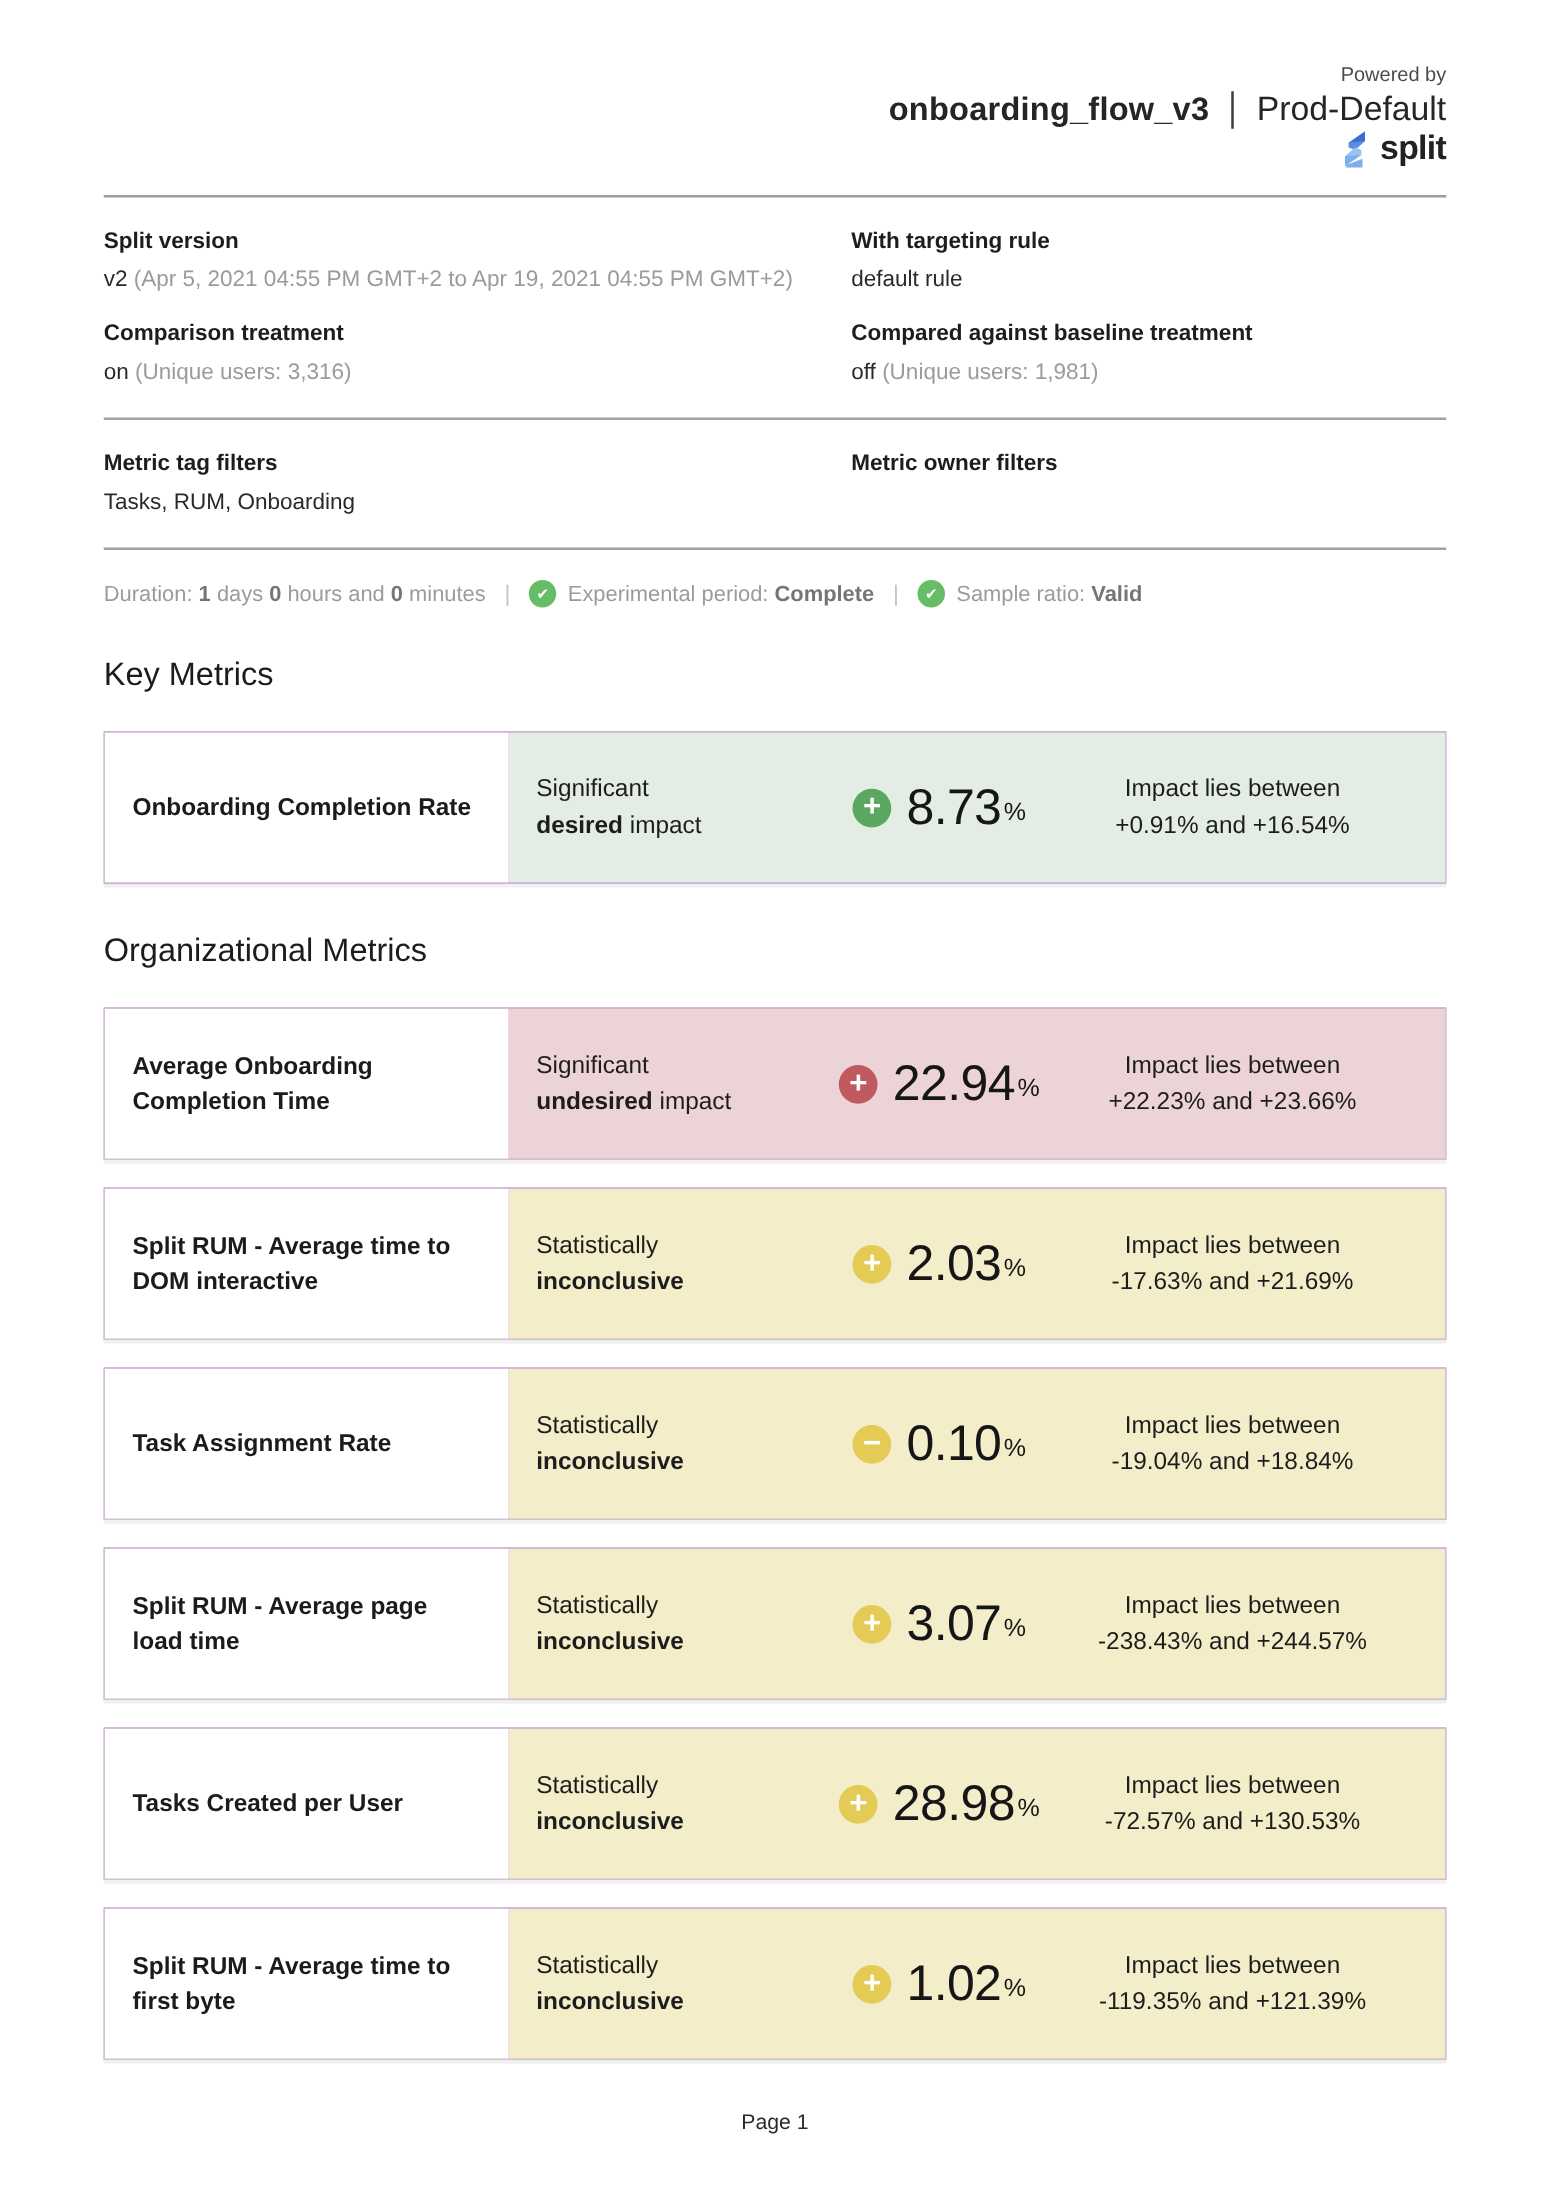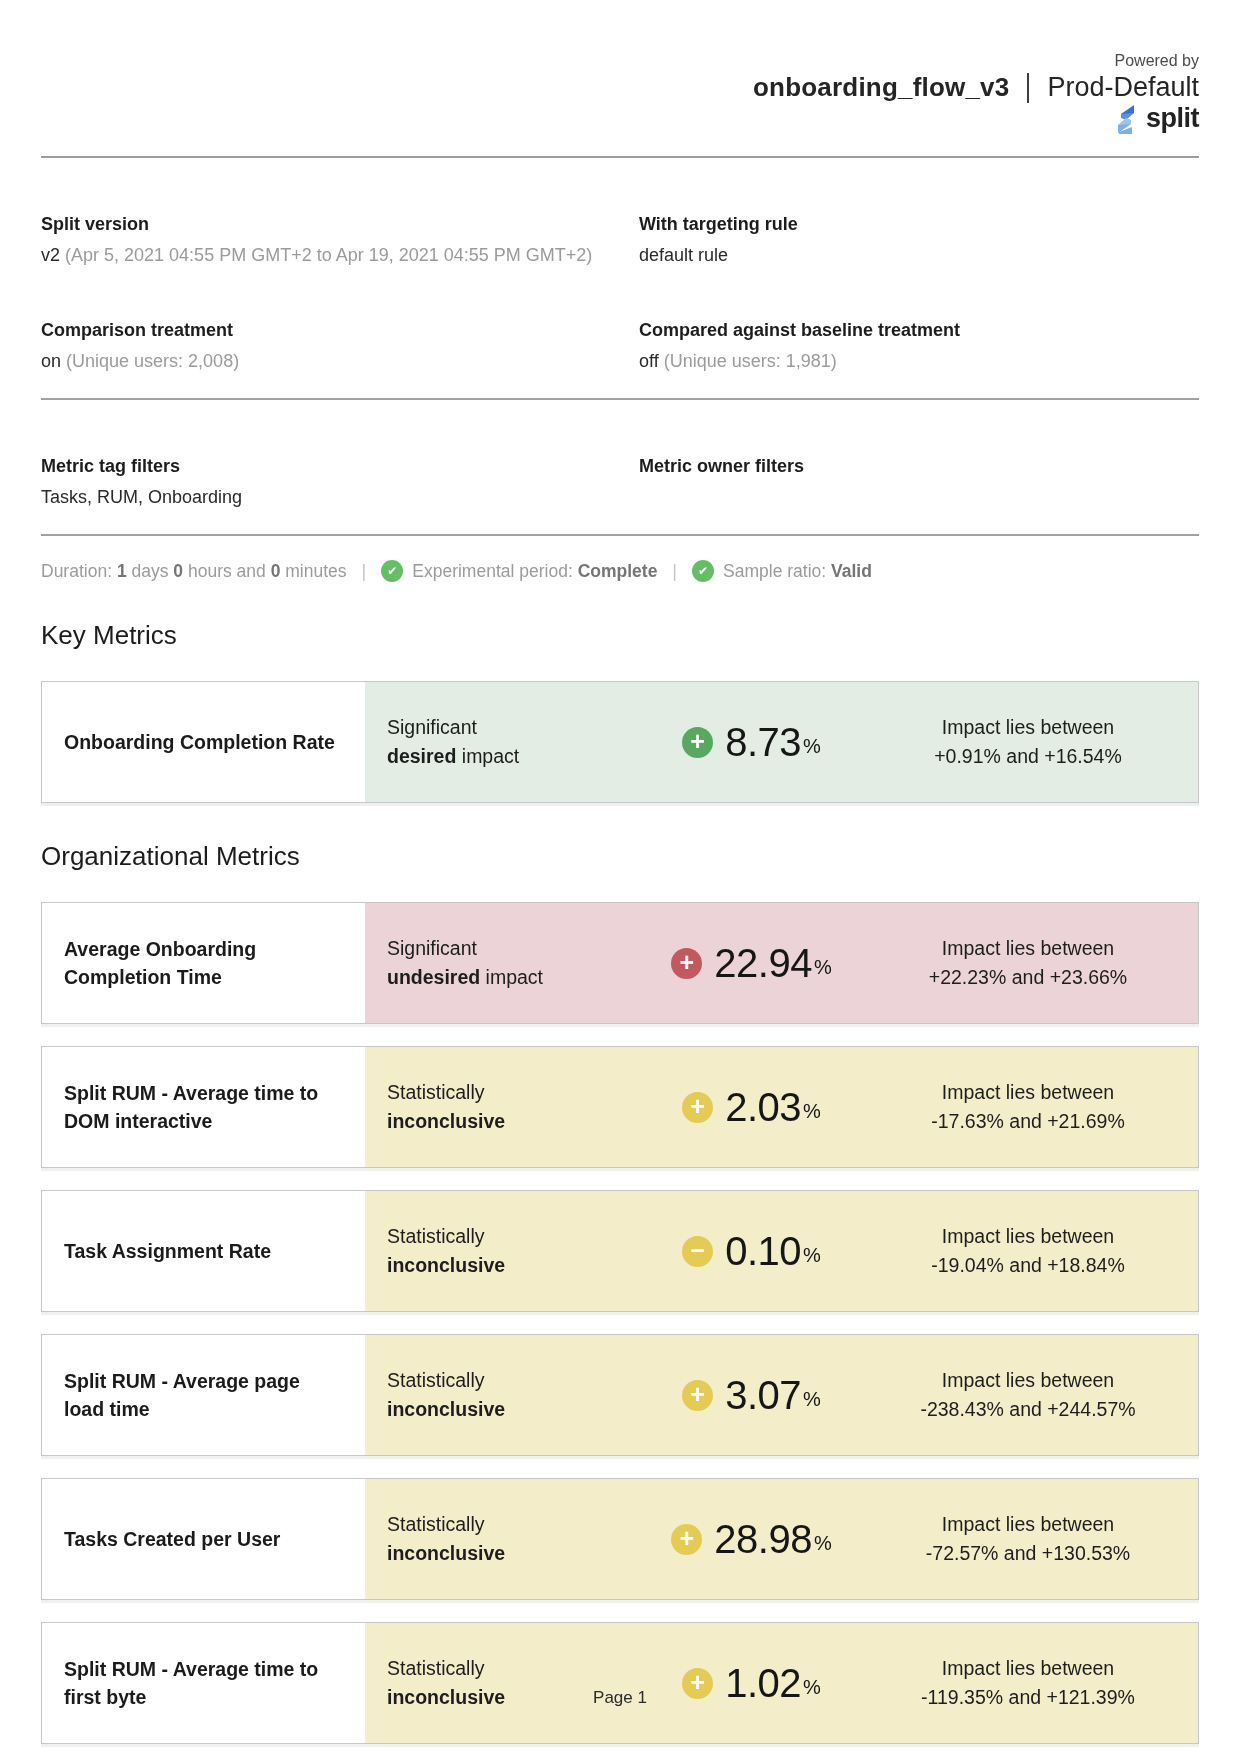--- a/index.html
+++ b/index.html
@@ -1,34 +1,34 @@
 <!DOCTYPE html>
 <html><head>
 <meta charset="utf-8">
 <style>
   * { margin:0; padding:0; box-sizing:border-box; }
   html,body { background:#ffffff; }
   body { font-family:"Liberation Sans","DejaVu Sans",sans-serif; color:#222; }
-  .page { position:relative; width:1240px; height:1753px; background:#fff; padding:0 41px; overflow:hidden; }
+  .page { position:relative; width:1240px; height:1753px; background:#fff; padding:0 83px; overflow:hidden; }
 
   
   .powered-by { padding-top:52px; text-align:right; font-size:16px; color:#4c4c4c; }
   .brand-row { display:flex; justify-content:space-between; align-items:flex-end; margin-top:2px; padding-bottom:22px; border-bottom:2px solid #9c9c9c;flex-direction:column; }
   .title-wrap { display:flex; align-items:center; }
   .page-title { font-size:26px; font-weight:600; color:#252525; letter-spacing:0.2px; }
   .title-sep { width:2px; height:30px; background:#3f3f3f; margin:0 18px; }
   .env-name { font-size:27px; font-weight:400; color:#252525; }
   .logo-wrap { display:flex; align-items:center; gap:7px; }
   .logo-mark { width:26px; height:30px; }
   .logo-word { font-size:27px; font-weight:700; color:#222; letter-spacing:-0.5px; }
 
   
   .info-grid { display:grid; grid-template-columns:598px 1fr; padding-top:2px; }
   .cell { margin-top:22px; }
-  .lbl { font-size:18px; font-weight:700; color:#1d1d1d;margin-top:32px; }
+  .lbl { font-size:18px; font-weight:700; color:#1d1d1d; }
   .val { font-size:18px; color:#2a2a2a; margin-top:10px; }
   .muted { color:#9b9b9b; }
   .hr { border:none; border-top:2px solid #a2a2a2; margin-top:26px; }
 
   
   .status-line { margin-top:24px; font-size:17.5px; color:#9b9b9b; display:flex; align-items:center; }
   .status-line b { color:#757575; font-weight:700; }
   .pipe { color:#c4c4c4; margin:0 15px; font-size:18px; }
   .check-icon { display:inline-flex; width:22px; height:22px; border-radius:50%; background:#67bd66; color:#fff; align-items:center; justify-content:center; font-size:12px; margin-right:9px; flex:0 0 auto; }
 
@@ -89,21 +89,21 @@
       </div>
     </div>
     <div class="cell">
       <div class="lbl">With targeting rule</div>
       <div class="val">default rule</div>
     </div>
     <div class="cell">
       <div class="lbl">Comparison treatment</div>
       <div class="val">
         <span>on</span>
-        <span class="muted">(Unique users: 2,008)</span>
+        <span class="muted">(Unique users: 3,316)</span>
       </div>
     </div>
     <div class="cell">
       <div class="lbl">Compared against baseline treatment</div>
       <div class="val">
         <span>off</span>
         <span class="muted">(Unique users: 1,981)</span>
       </div>
     </div>
   </div>

